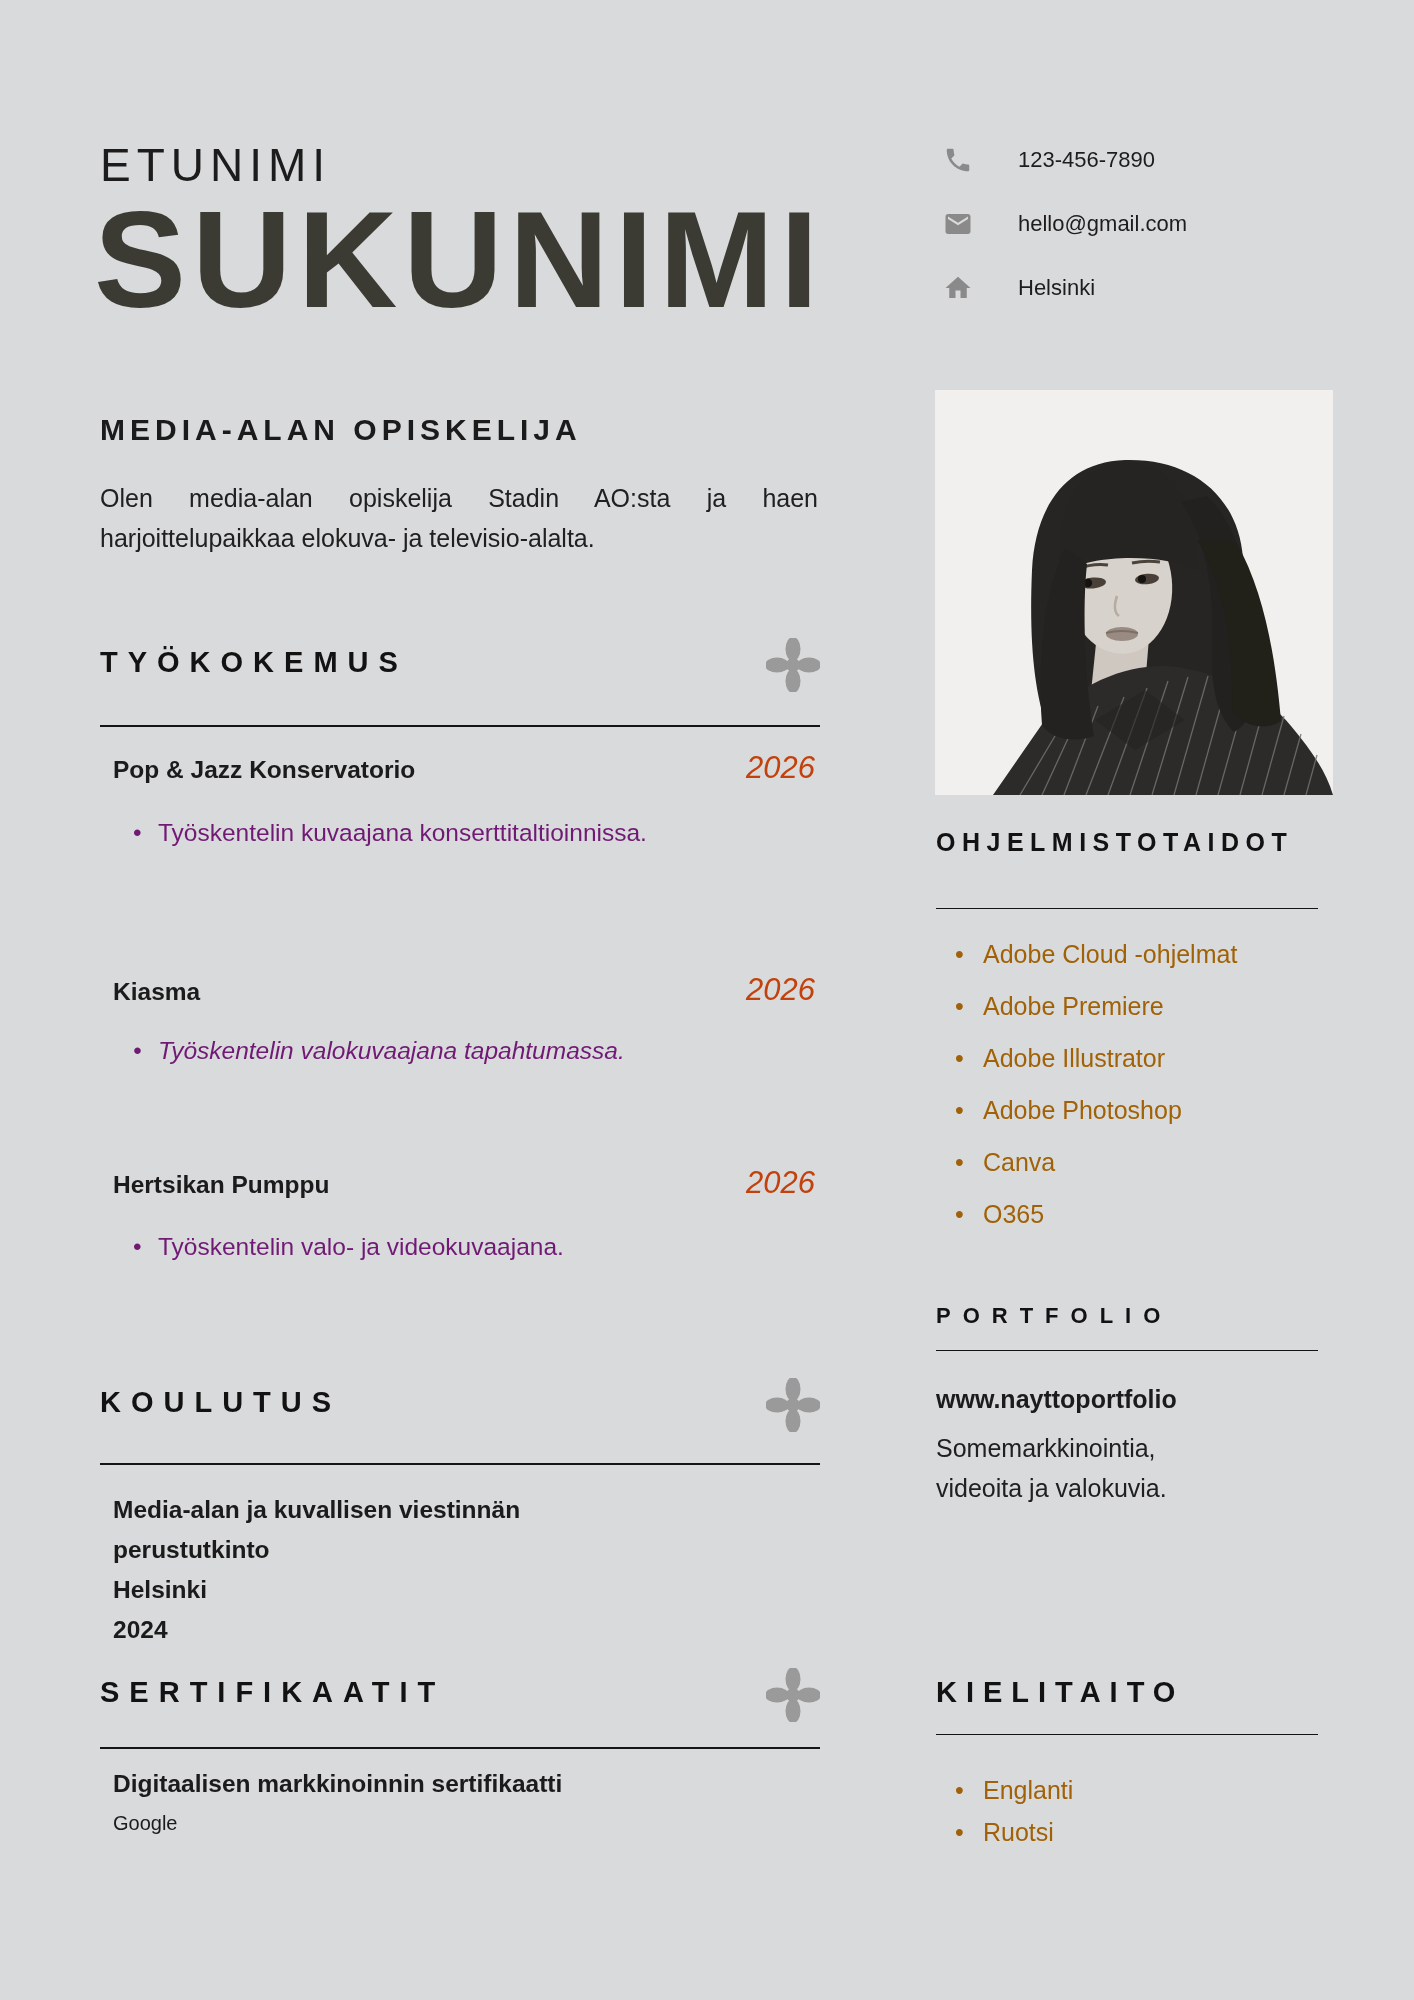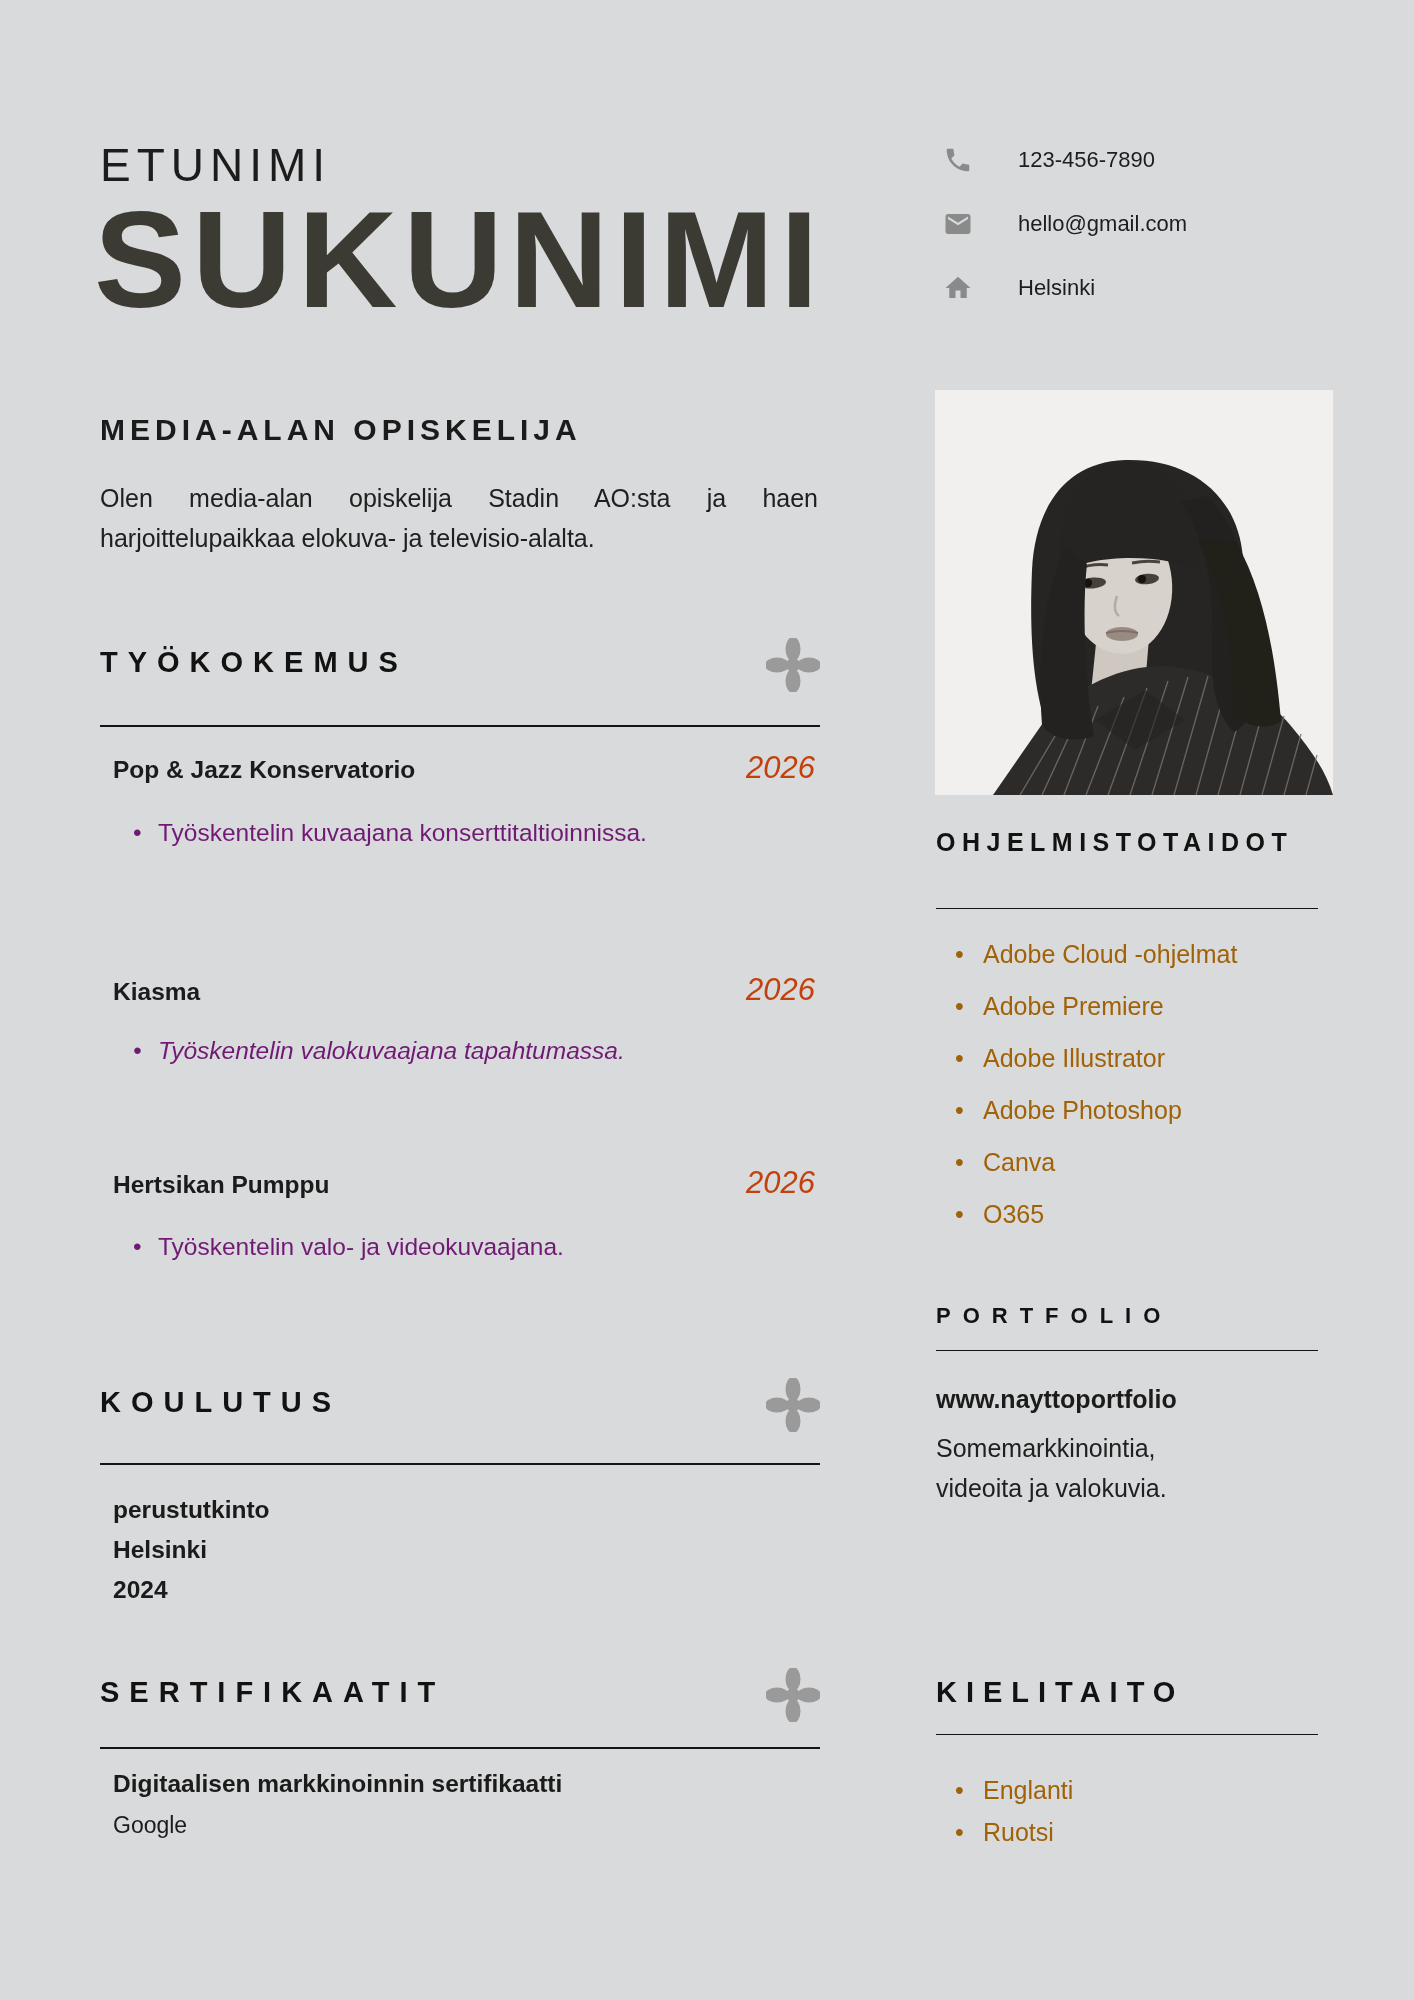--- a/index.html
+++ b/index.html
@@ -35,21 +35,21 @@
   .entry-head{position:absolute; left:113px; width:702px; display:flex; justify-content:space-between; align-items:baseline;}
   .entry-employer{font-size:24.5px; font-weight:700; white-space:nowrap;}
   .entry-year{font-size:31px; font-weight:400; color:#c2410c;font-style:italic;}
 
   ul.blist{list-style:none;}
   ul.blist li{position:relative; padding-left:45px; font-size:24.5px; line-height:30px; color:#701a75;}
   ul.blist li::before{content:"•"; position:absolute; left:20px; top:0;}
 
   .edu-lines{position:absolute; left:113px; top:1490px; font-size:24.5px; font-weight:700; line-height:40px; white-space:nowrap;}
   .cert-name{position:absolute; left:113px; top:1770px; font-size:24.5px; font-weight:700; white-space:nowrap;}
-  .cert-issuer{position:absolute; left:113px; top:1812px; font-size:23px; font-weight:400; white-space:nowrap;}
+  .cert-issuer{position:absolute; left:113px; top:1812px; font-size:20px; font-weight:400; white-space:nowrap;}
 
   
   .photo{position:absolute; left:935px; top:390px; width:398px; height:405px;}
   .photo svg{display:block; width:100%; height:100%;}
 
   ul.rlist{list-style:none; position:absolute;}
   ul.rlist li{position:relative; padding-left:47px; font-size:25px; color:#a16207;}
   ul.rlist li::before{content:"•"; position:absolute; left:19px; top:0;}
   .skills-list{left:936px; top:928px; width:382px;}
   .skills-list li{line-height:52px;}
@@ -136,20 +136,21 @@
           <ellipse cx="27" cy="11" rx="7.5" ry="12"></ellipse>
           <ellipse cx="27" cy="43" rx="7.5" ry="12"></ellipse>
           <ellipse cx="11" cy="27" rx="12" ry="7.5"></ellipse>
           <ellipse cx="43" cy="27" rx="12" ry="7.5"></ellipse>
           <circle cx="27" cy="27" r="7"></circle>
         </svg>
     </div>
     <div class="rule" style="margin-top:31px;"></div>
   </div>
   <div class="edu-lines">
+    <div>Media-alan ja kuvallisen viestinnän</div>
     <div>perustutkinto</div>
     <div>Helsinki</div>
     <div>2024</div>
   </div>
 
   <div class="section" style="left:100px; top:1676px; width:720px;">
     <div class="sec-head">
       <span class="sec-title">SERTIFIKAATIT</span>
       <svg class="plus" viewBox="0 0 54 54">
           <ellipse cx="27" cy="11" rx="7.5" ry="12"></ellipse>

